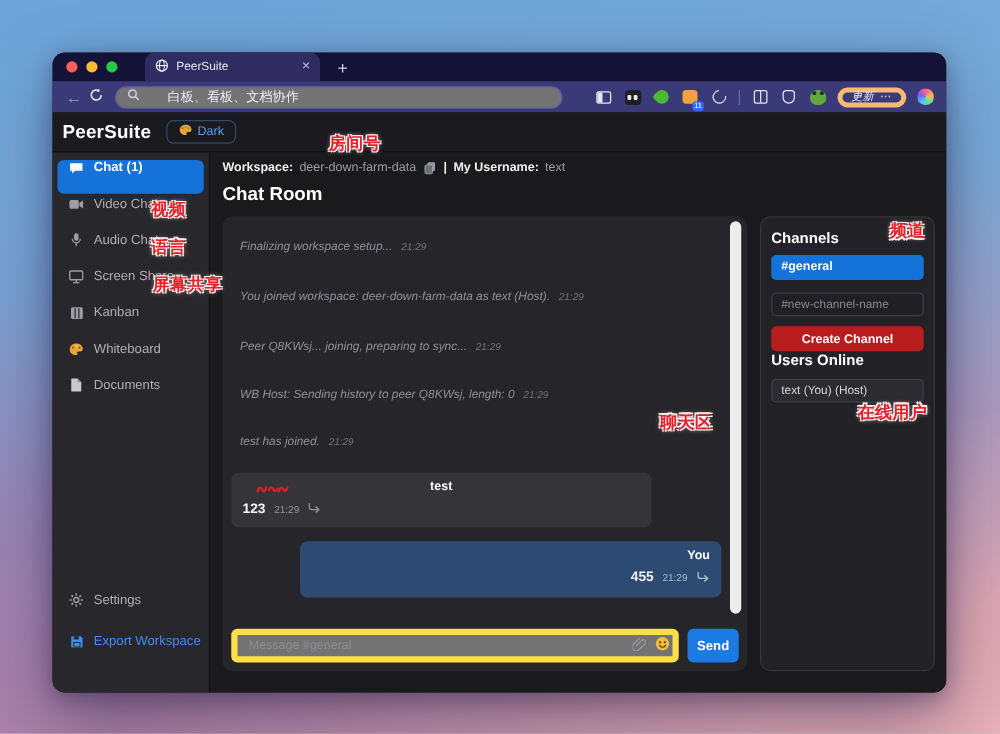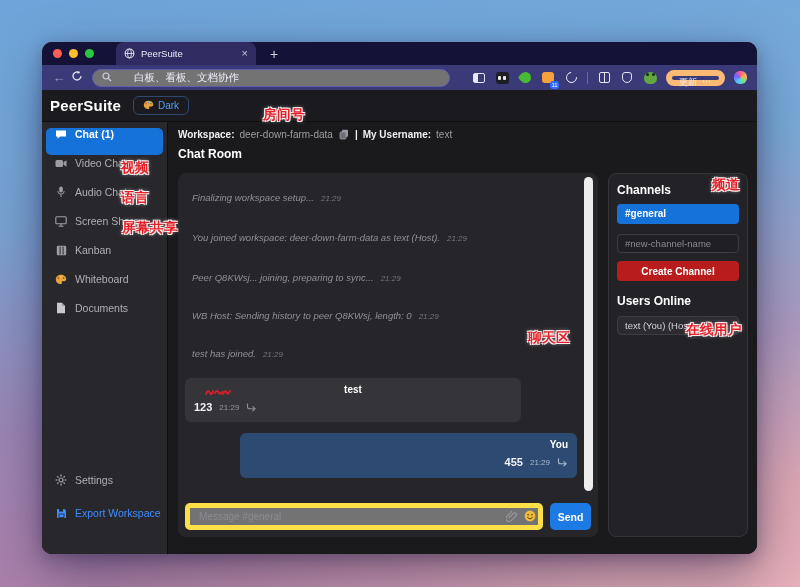--- a/index.html
+++ b/index.html
@@ -53,43 +53,43 @@
   .badge { position:absolute; right:-4px; bottom:-4px; min-width:9px; height:8px; background:#2f6bff; color:#fff; font-size:6px; line-height:8px; text-align:center; border-radius:3px; padding:0 1px; }
   .crescent-glyph { width:11px; height:11px; border:1.5px solid #e6e6f2; border-radius:50%; border-top-color:transparent; transform:rotate(40deg); }
   .vdiv { width:1px; height:12px; background:#6a69a0; }
   .book-glyph { width:11px; height:11px; border:1.4px solid #e6e6f2; border-radius:2px; position:relative; }
   .book-glyph::before { content:""; position:absolute; left:4.5px; top:0; bottom:0; width:1.3px; background:#e6e6f2; }
   .shield-glyph { width:10px; height:11px; border:1.4px solid #e6e6f2; border-radius:3px 3px 5px 5px; }
   .frog-glyph { width:13px; height:12px; background:#62a83f; border-radius:50% 50% 45% 45%; position:relative; }
   .frog-glyph::before, .frog-glyph::after { content:""; position:absolute; top:1px; width:3px; height:3px; background:#17301a; border-radius:50%; }
   .frog-glyph::before{ left:2px; } .frog-glyph::after{ right:2px; }
   .update-pill {
-    height:16px; border:6px solid #fdba74; border-radius:9px; color:#e9e9f6; font-size:9px;
-    display:flex; align-items:flex-start; gap:5px; padding:0 7px;
+    height:16px; border:4px solid #fdba74; border-radius:9px; color:#e9e9f6; font-size:9px;
+    display:flex; align-items:center; gap:5px; padding:0 7px;font-style:italic;
   }
   .update-pill .dots { letter-spacing:1px; }
   .copilot-glyph { width:13px; height:13px; border-radius:45%; background:conic-gradient(#ff5f8f,#ffb44d,#6fe08a,#4dc3ff,#7a5cff,#ff5f8f); }
   
   .app { position:absolute; left:0; top:48px; right:0; bottom:0; background:#1a1a1d; }
   .app-header { position:absolute; left:0; right:0; top:0; height:32px; background:#1b1b1f; border-bottom:1px solid #0f0f12; display:flex; align-items:center; gap:12px; padding-left:8px; }
   .logo { font-size:15px; font-weight:700; color:#fff; letter-spacing:.2px; }
   .theme-btn { height:19px; border:1px solid #2e4a72; border-radius:6px; background:transparent; color:#4f9ff5; font-size:10px; display:flex; align-items:center; gap:4px; padding:0 9px; }
   .sidebar { position:absolute; left:0; top:32px; bottom:0; width:126px; background:#28282c; border-right:1px solid #0f0f12; }
   .side-item { height:27px; margin:2px 4px; border-radius:5px; display:flex; gap:8px; padding-left:9px; color:#aeaeb4; font-size:10.5px; }
   .side-item:first-child { margin-top:6px; }
   .side-item.active { background:#1472d8; color:#ffffff; font-weight:700; }
   .side-item .ic { width:12px; height:12px; display:flex; align-items:center; justify-content:center; flex:none; }
   .side-footer { position:absolute; left:4px; right:4px; bottom:20px; }
   .side-footer .side-item { margin:0; }
   .side-footer .export { color:#3f8cff; margin-top:6px; }
   .main { position:absolute; left:126px; top:32px; right:0; bottom:0; background:#1a1a1d; }
   .ws-bar { position:absolute; left:10px; top:6px; display:flex; align-items:center; gap:5px; font-size:10px; color:#9d9da3; white-space:nowrap; }
   .ws-bar b { color:#f0f0f3; font-weight:700; }
   .copy-btn { display:inline-flex; width:12px; height:12px; align-items:center; justify-content:center; }
-  .chat-title { position:absolute; left:10px; top:25px; font-size:12px; font-weight:700; color:#fff; }
+  .chat-title { position:absolute; left:10px; top:25px; font-size:15px; font-weight:700; color:#fff; }
   .chat-box { position:absolute; left:10px; top:51px; width:420px; height:364px; background:#26262a; border-radius:8px; }
   .sysmsg { position:absolute; left:14px; right:26px; text-align:left; font-size:9.5px; font-style:italic; color:#8f8f96; }
   .sysmsg .t { font-size:8px; color:#73737a; margin-left:7px; font-style:italic; }
   .scrollbar { position:absolute; right:5px; top:4px; width:9px; height:314px; background:#ededed; border-radius:5px; }
   .bubble { position:absolute; border-radius:6px; padding:6px 9px; }
   .bubble.other { left:7px; top:205px; width:336px; height:44px; background:#343439; }
   .bubble.self { right:21px; top:260px; width:337px; height:45px; background:#2d4b72; text-align:right; }
   .sender { font-size:10px; font-weight:700; color:#fff; display:flex; align-items:center; gap:6px;justify-content:center; }
   .bubble.self .sender { justify-content:flex-end; }
   .msgline { margin-top:3px; display:flex; align-items:center; gap:7px; }
@@ -102,21 +102,21 @@
   .msg-input { width:100%; height:100%; background:#737373; border:5px solid #fde047; border-radius:5px; color:#ddd; font-size:10px; padding:0 28px 0 9px; outline:none; font-family:inherit; }
   .msg-input::placeholder { color:#8b8b92; }
   .in-icons { position:absolute; right:7px; top:0; bottom:0; display:flex; align-items:center; gap:7px; }
   .send-btn { width:41px; background:#1b7ae4; border:none; border-radius:5px; color:#fff; font-size:10.5px; font-weight:700; }
   .panel { position:absolute; right:9px; top:51px; width:140px; height:364px; background:#232327; border:1px solid #343439; border-radius:8px; padding:9px 8px; }
   .panel-h { font-size:12px; font-weight:700; color:#fff; }
   .chan-item { margin-top:7px; height:20px; background:#1472d8; border-radius:4px; color:#fff; font-size:10px; font-weight:700; line-height:20px; padding-left:8px; }
   .chan-input { margin-top:10px; width:100%; height:19px; background:#202024; border:1px solid #3d3d44; border-radius:4px; color:#ccc; font-size:9.5px; padding:0 7px; outline:none; font-family:inherit; }
   .chan-input::placeholder { color:#87878e; }
   .create-btn { margin-top:8px; width:100%; height:20px; background:#b91c1c; border:none; border-radius:4px; color:#fff; font-size:10px; font-weight:700; }
-  .users-h { margin-top:13px; }
+  .users-h { }
   .user-item { margin-top:8px; height:19px; background:#2b2b30; border:1px solid #3d3d44; border-radius:4px; color:#d5d5da; font-size:9.5px; line-height:17px; padding-left:7px; }
   
   .anno {
     position:absolute; color:#e42129; font-weight:700; font-size:13.5px; letter-spacing:.5px;
     text-shadow:-1px -1px 0 #fceef0, 1px -1px 0 #fceef0, -1px 1px 0 #fceef0, 1px 1px 0 #fceef0, 0 0 4px rgba(255,240,242,.9);
     white-space:nowrap; pointer-events:none;
   }
   .anno.room { left:263px; top:106px; }
   .anno.video { left:121px; top:159px; }
   .anno.voice { left:121px; top:189px; }

